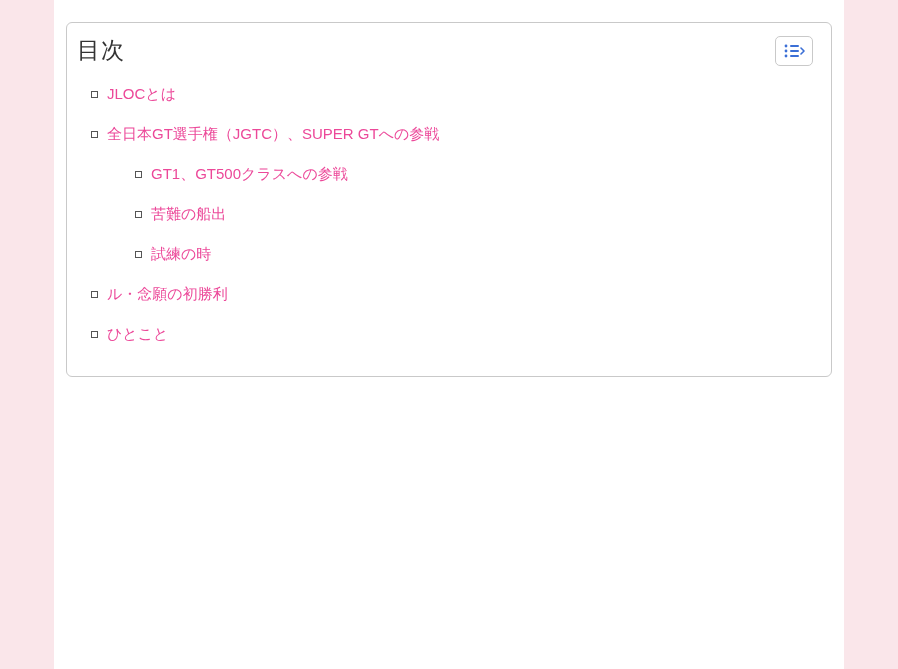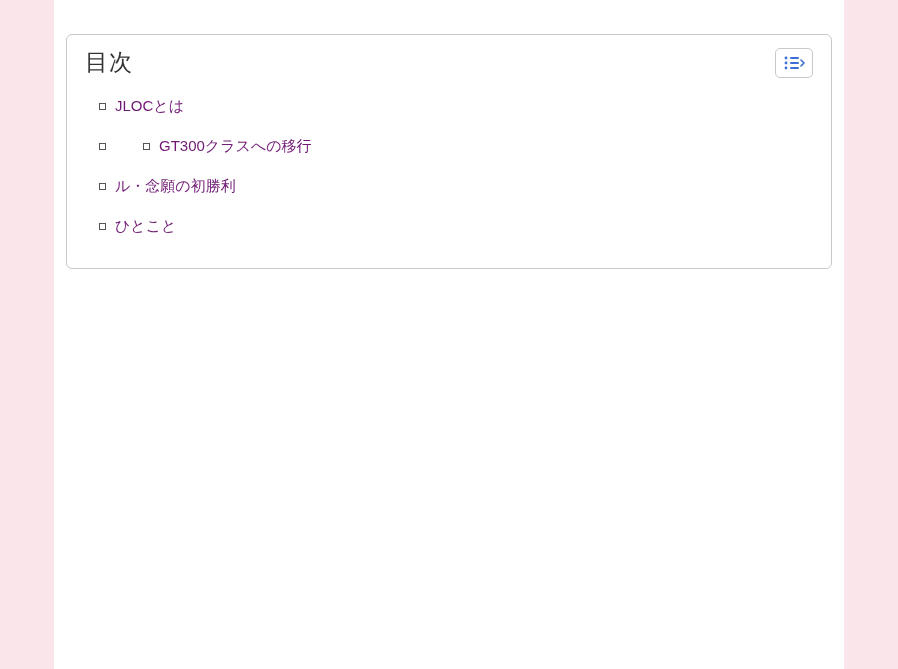--- a/index.html
+++ b/index.html
@@ -15,22 +15,22 @@
     background: #ffffff;
     margin: 0 auto;
     width: 790px;
     min-height: 669px;
   }
   .toc-box {
     border: 1px solid #c9c9c9;
     border-radius: 6px;
     margin: 0 12px;
     position: relative;
-    top: 34px;
-    padding: 12px 18px 14px 18px;
+    top: 22px;
+    padding: 12px 18px 14px 10px;
     background: #ffffff;
   }
   .toc-header {
     display: flex;
     justify-content: space-between;
     align-items: center;
     margin-bottom: 8px;
   }
   .toc-title {
     font-size: 23px;
@@ -89,21 +89,21 @@
     content: "";
     position: absolute;
     left: 4px;
     top: 9px;
     width: 5px;
     height: 5px;
     border: 1px solid #555;
     background: transparent;
   }
   .toc-link {
-    color: #701a75;
+    color: #ec4899;
     text-decoration: none;
     cursor: pointer;
   }
 </style>
 </head>
 <body>
 
 <div class="page-wrap">
   <div class="toc-box">
     <div class="toc-header">
@@ -121,24 +121,29 @@
           </svg>
         </span>
       </button>
     </div>
 
     <ul class="toc-root">
       <li>
         <a class="toc-link">JLOCとは</a>
       </li>
       <li>
+        <a class="toc-link">全日本GT選手権（JGTC）、SUPER GTへの参戦</a>
+        <ul class="toc-sub">
+          <li><a class="toc-link">GT1、GT500クラスへの参戦</a></li>
+          <li><a class="toc-link">苦難の船出</a></li>
+          <li><a class="toc-link">試練の時</a></li>
+        </ul>
       </li>
       <li>
         <ul class="toc-sub">
-          <li><a class="toc-link">GT300クラスへの移行</a></li>
         </ul>
       </li>
       <li>
         <a class="toc-link">ル・念願の初勝利</a>
       </li>
       <li>
         <a class="toc-link">ひとこと</a>
       </li>
     </ul>
   </div>

